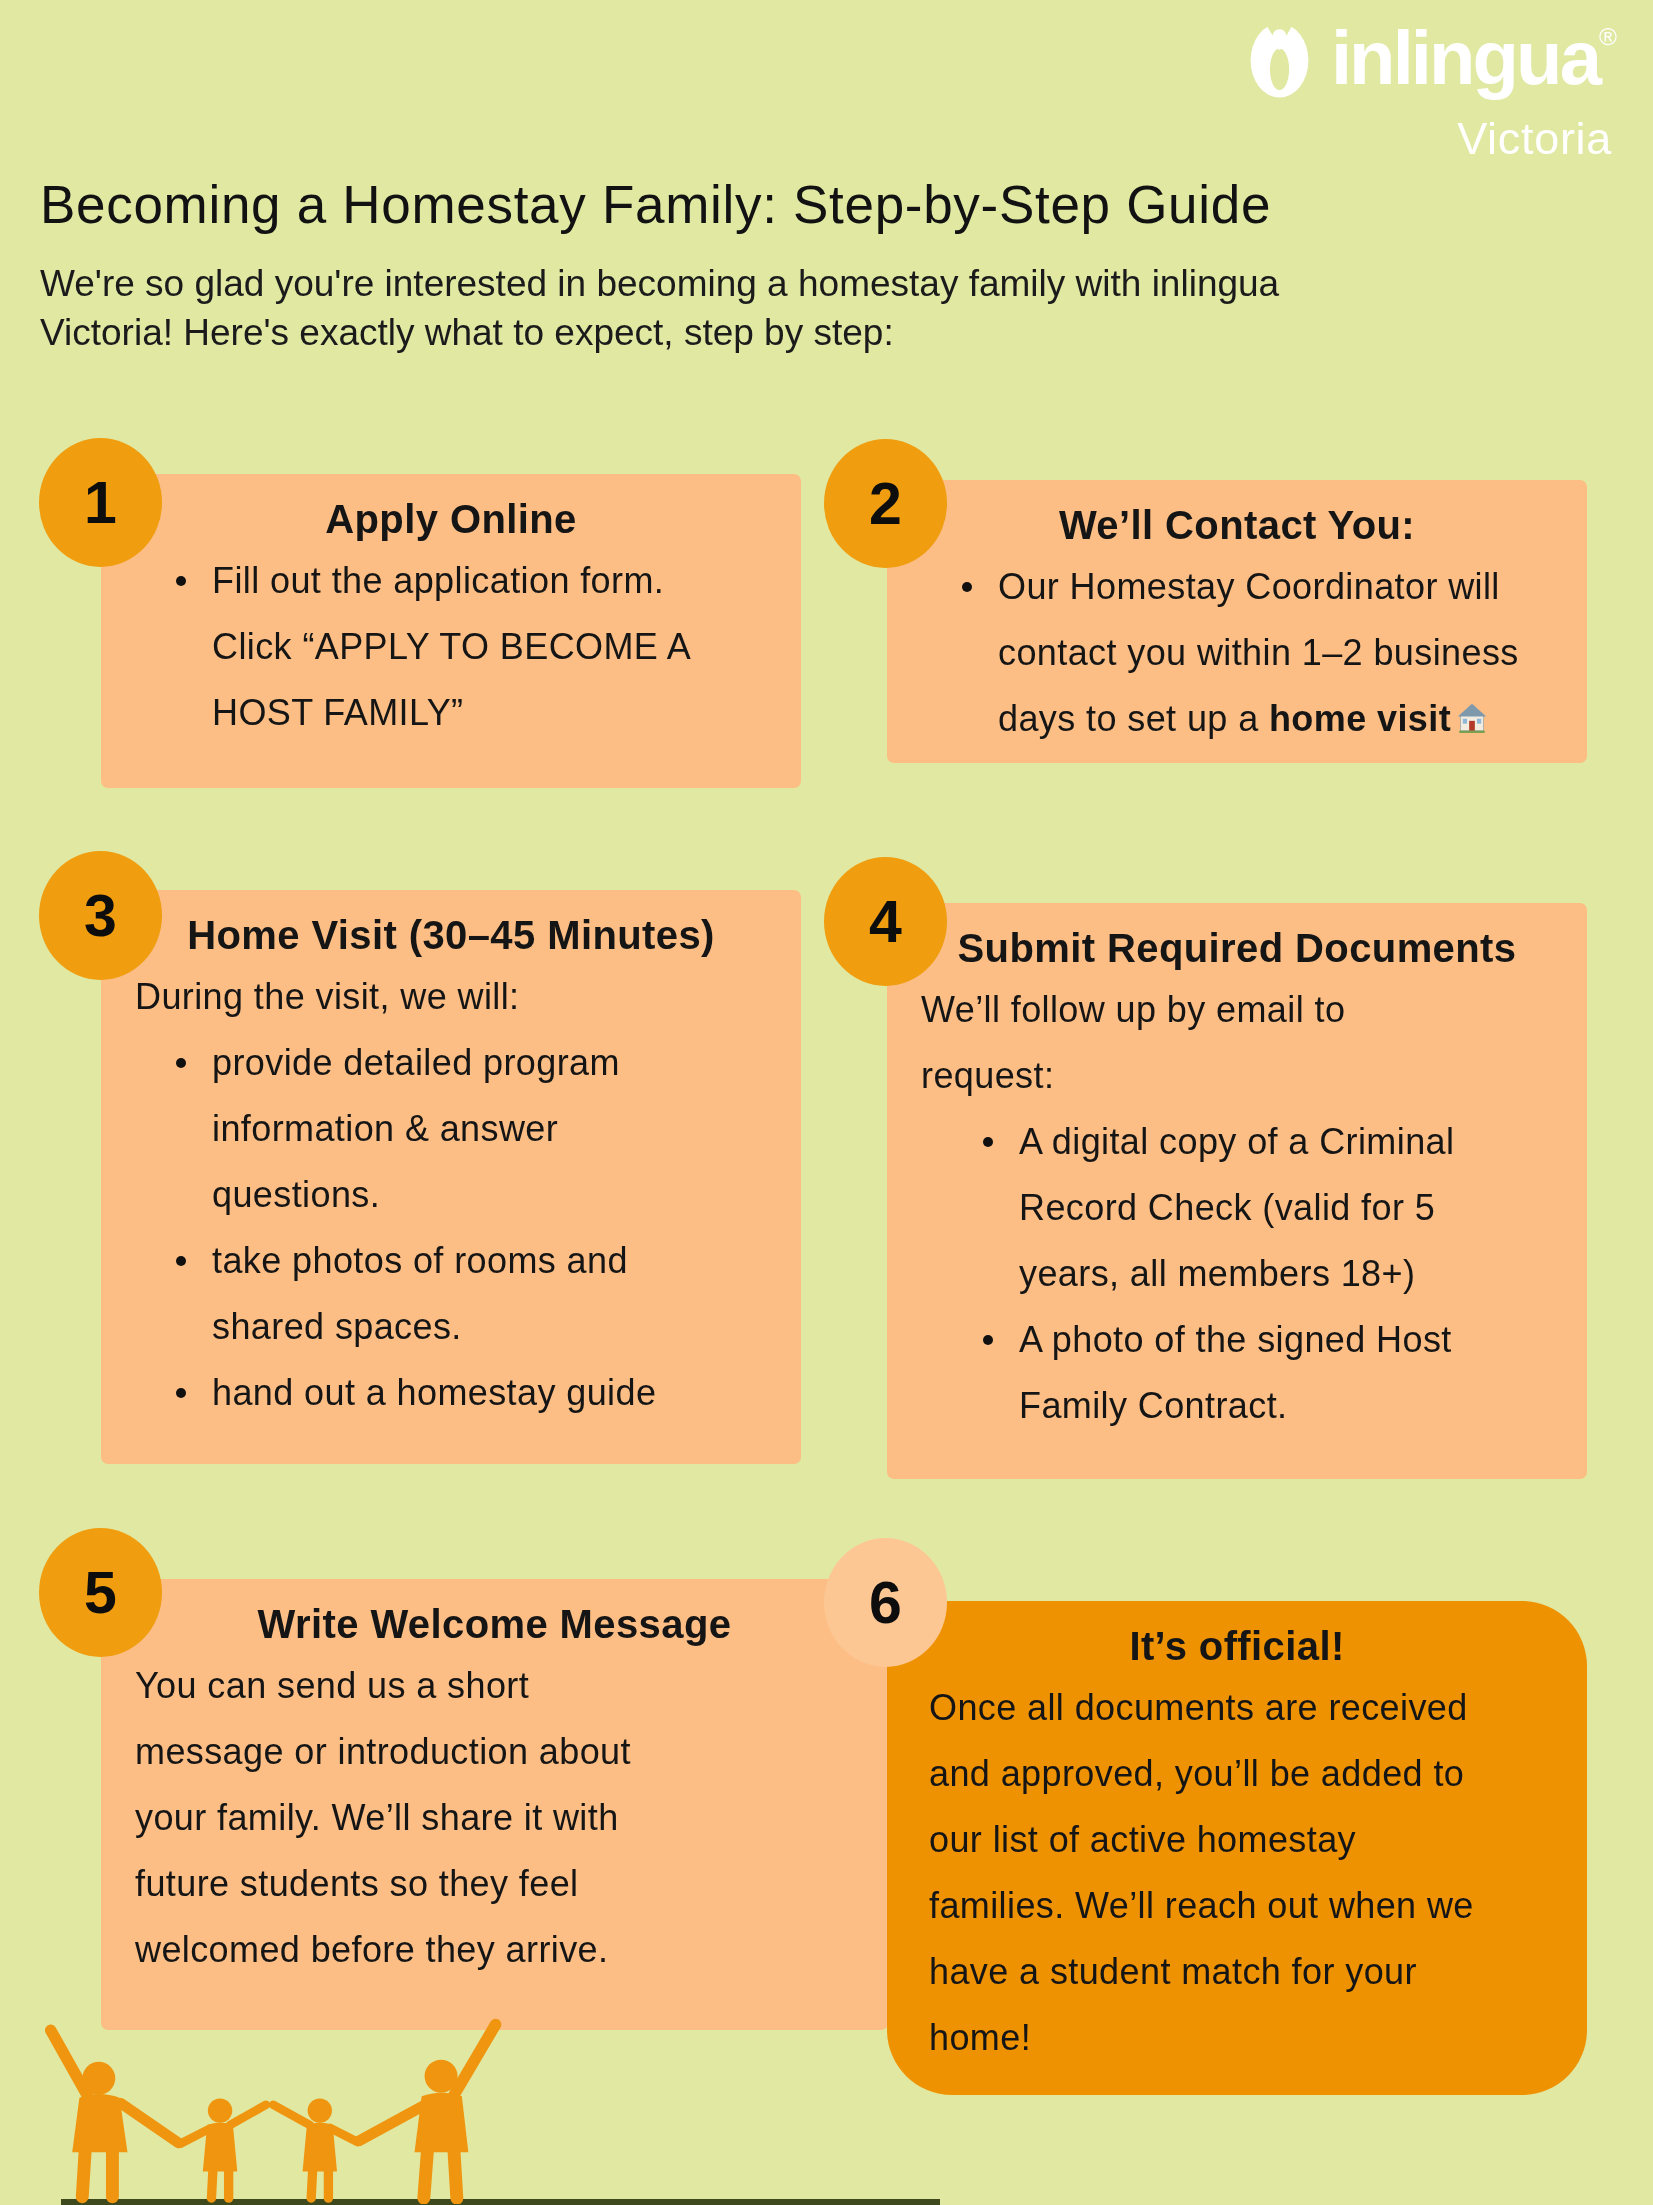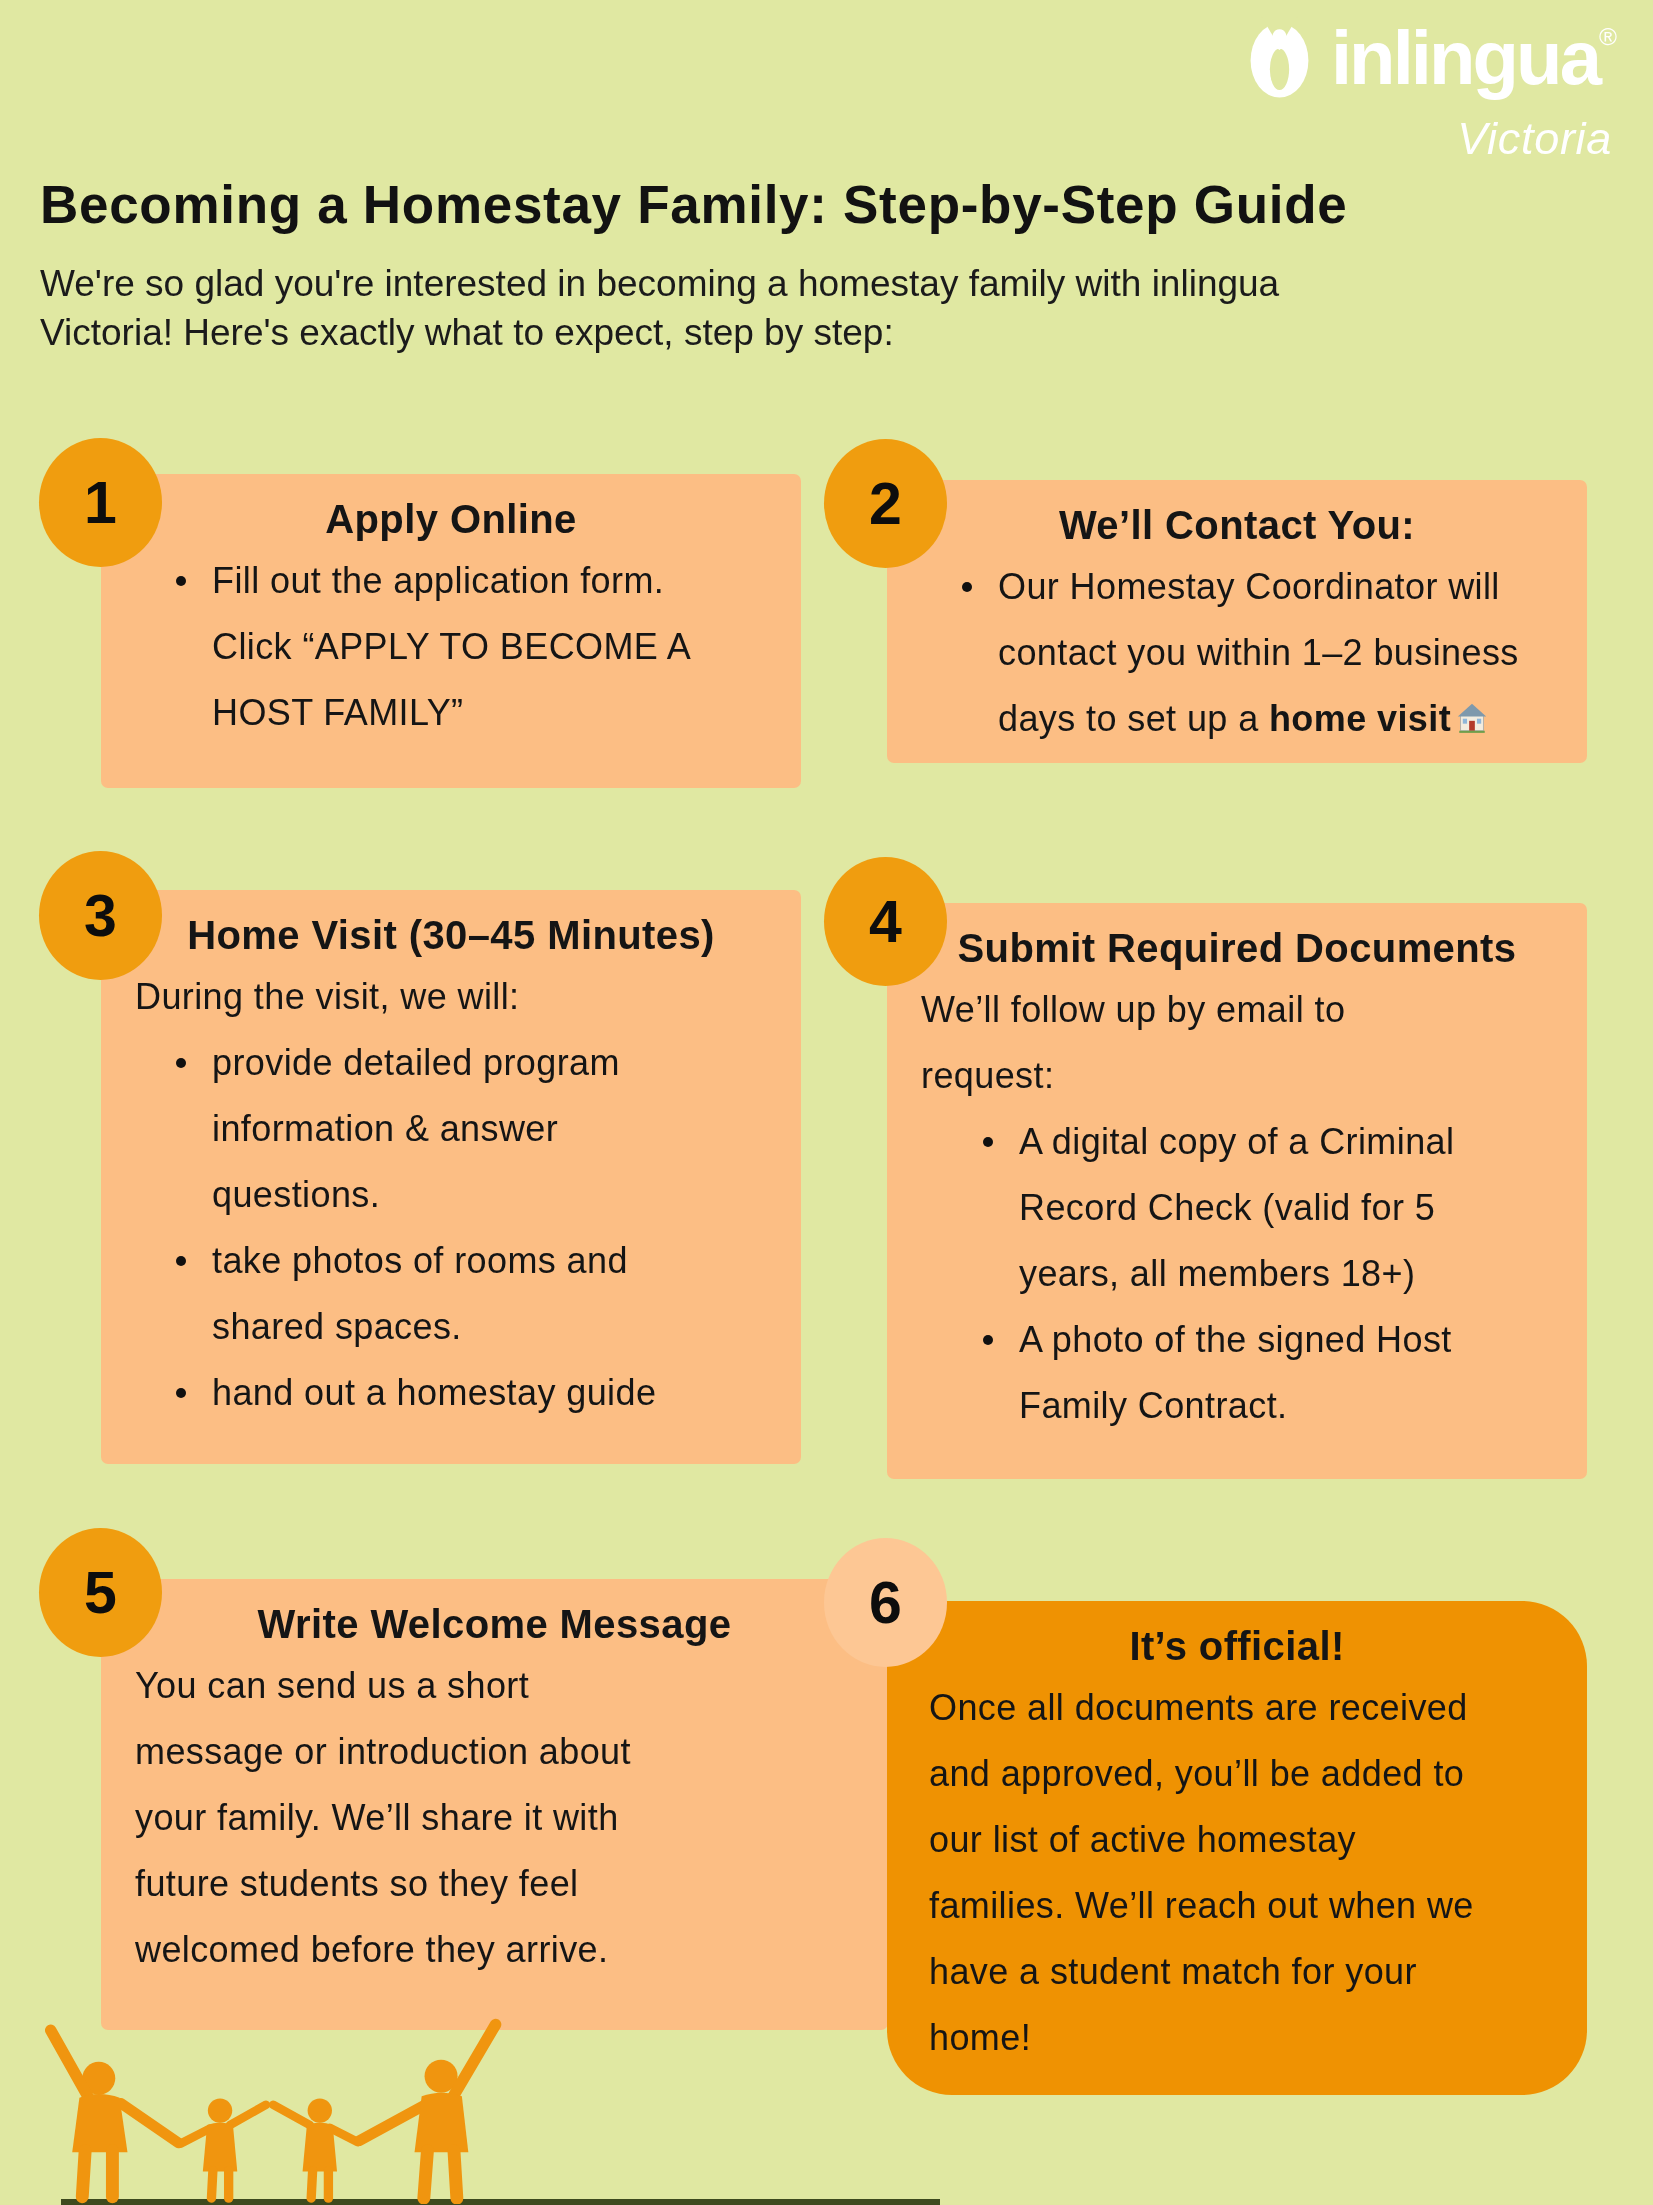--- a/index.html
+++ b/index.html
@@ -20,23 +20,23 @@
     color:var(--ink);
     overflow:hidden;
   }
   .pre{white-space:pre-line}
 
   
   .brand{position:absolute;top:16px;right:37px;display:flex;align-items:center;gap:14.4px}
   .brand-mark{width:75px;height:83px}
   .brand-name{font-size:76px;font-weight:800;color:#ffffff;letter-spacing:-2.9px;line-height:1.02}
   .brand-reg{font-size:24.4px;color:#ffffff;font-weight:400;vertical-align:39px;letter-spacing:0}
-  .brand-region{position:absolute;top:113px;right:42px;font-size:45px;font-style:italic;color:#ffffff;letter-spacing:0.7px}
-
-  .page-title{position:absolute;left:40px;top:174px;font-size:53px;font-weight:bold;letter-spacing:0.7px;white-space:nowrap;color:#121212}
+  .brand-region{position:absolute;top:113px;right:42px;font-size:45px;color:#ffffff;letter-spacing:0.7px}
+
+  .page-title{position:absolute;left:40px;top:174px;font-size:53px;font-weight:normal;letter-spacing:0.7px;white-space:nowrap;color:#121212}
   .page-subtitle{position:absolute;left:40px;top:260px;font-size:37px;line-height:1.32;color:#1b1b1b}
 
   
   .card{position:absolute;background:var(--card);border-radius:7px}
   .card.dark{background:var(--card-dark)}
   .card .title{font-weight:bold;font-size:40px;text-align:center;margin:23px 29px 5.7px;letter-spacing:0.4px}
   .card .intro{font-size:36px;line-height:66px;margin:0 0 0 34px;letter-spacing:0.4px}
   .card .bodytext{font-size:36px;line-height:66px;margin:2.9px 32px 0 34px;letter-spacing:0.4px}
   .bullets{margin-left:75px;margin-right:21.5px}
   .bullet{display:flex;font-size:36px;line-height:66px;letter-spacing:0.4px}

